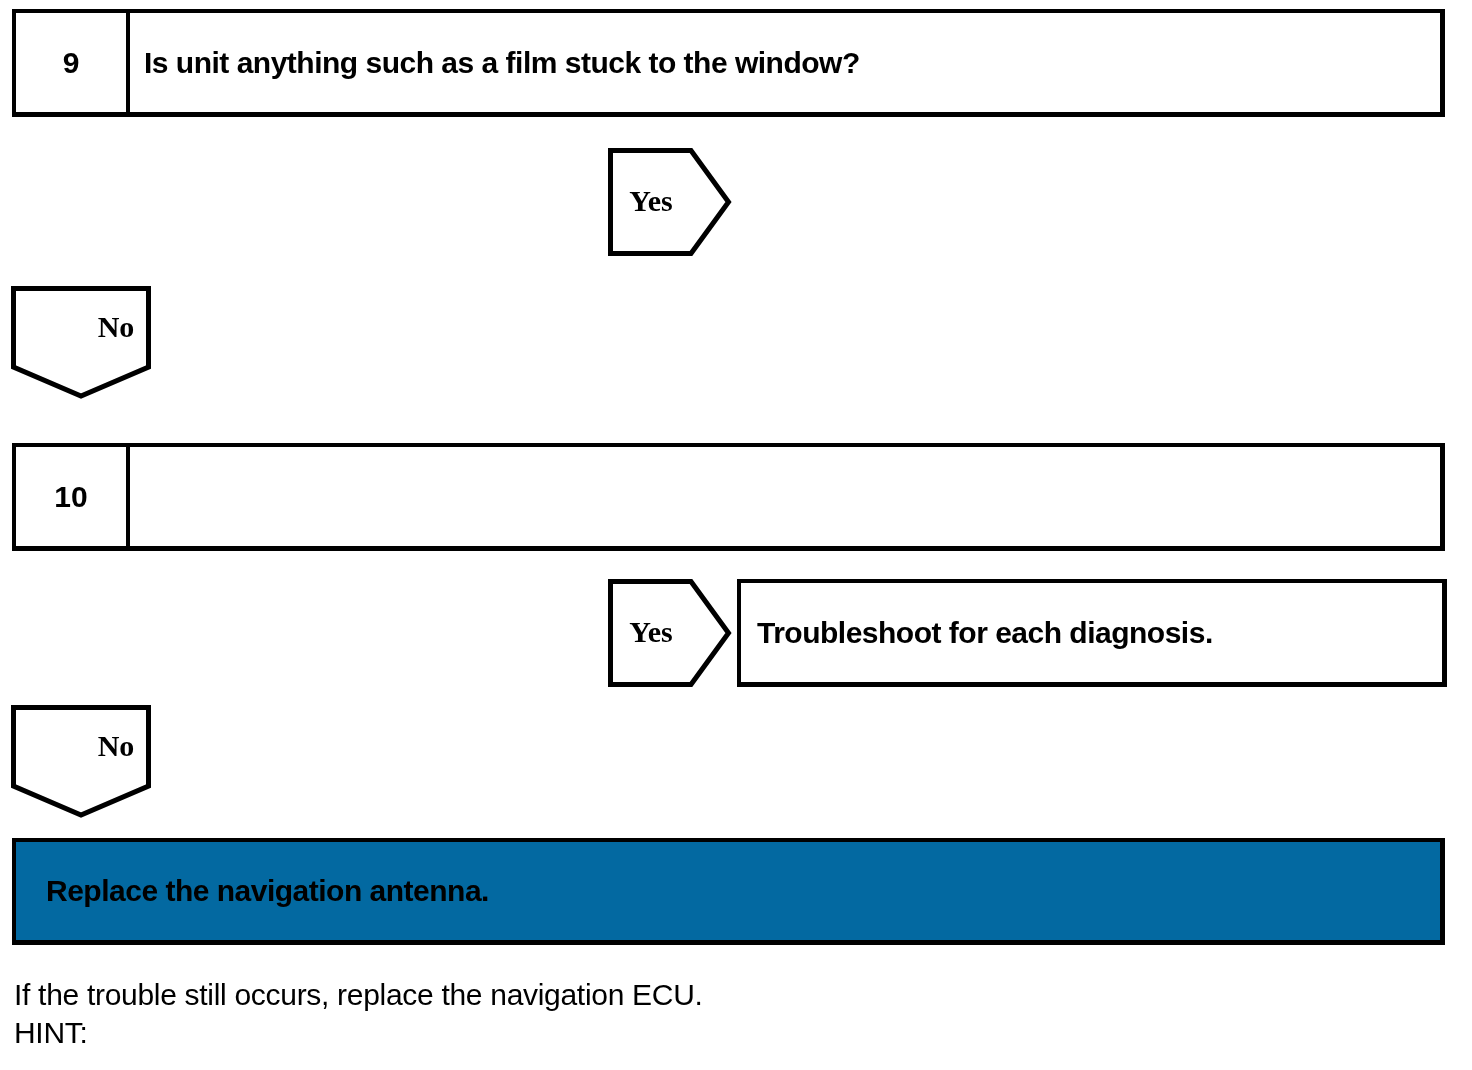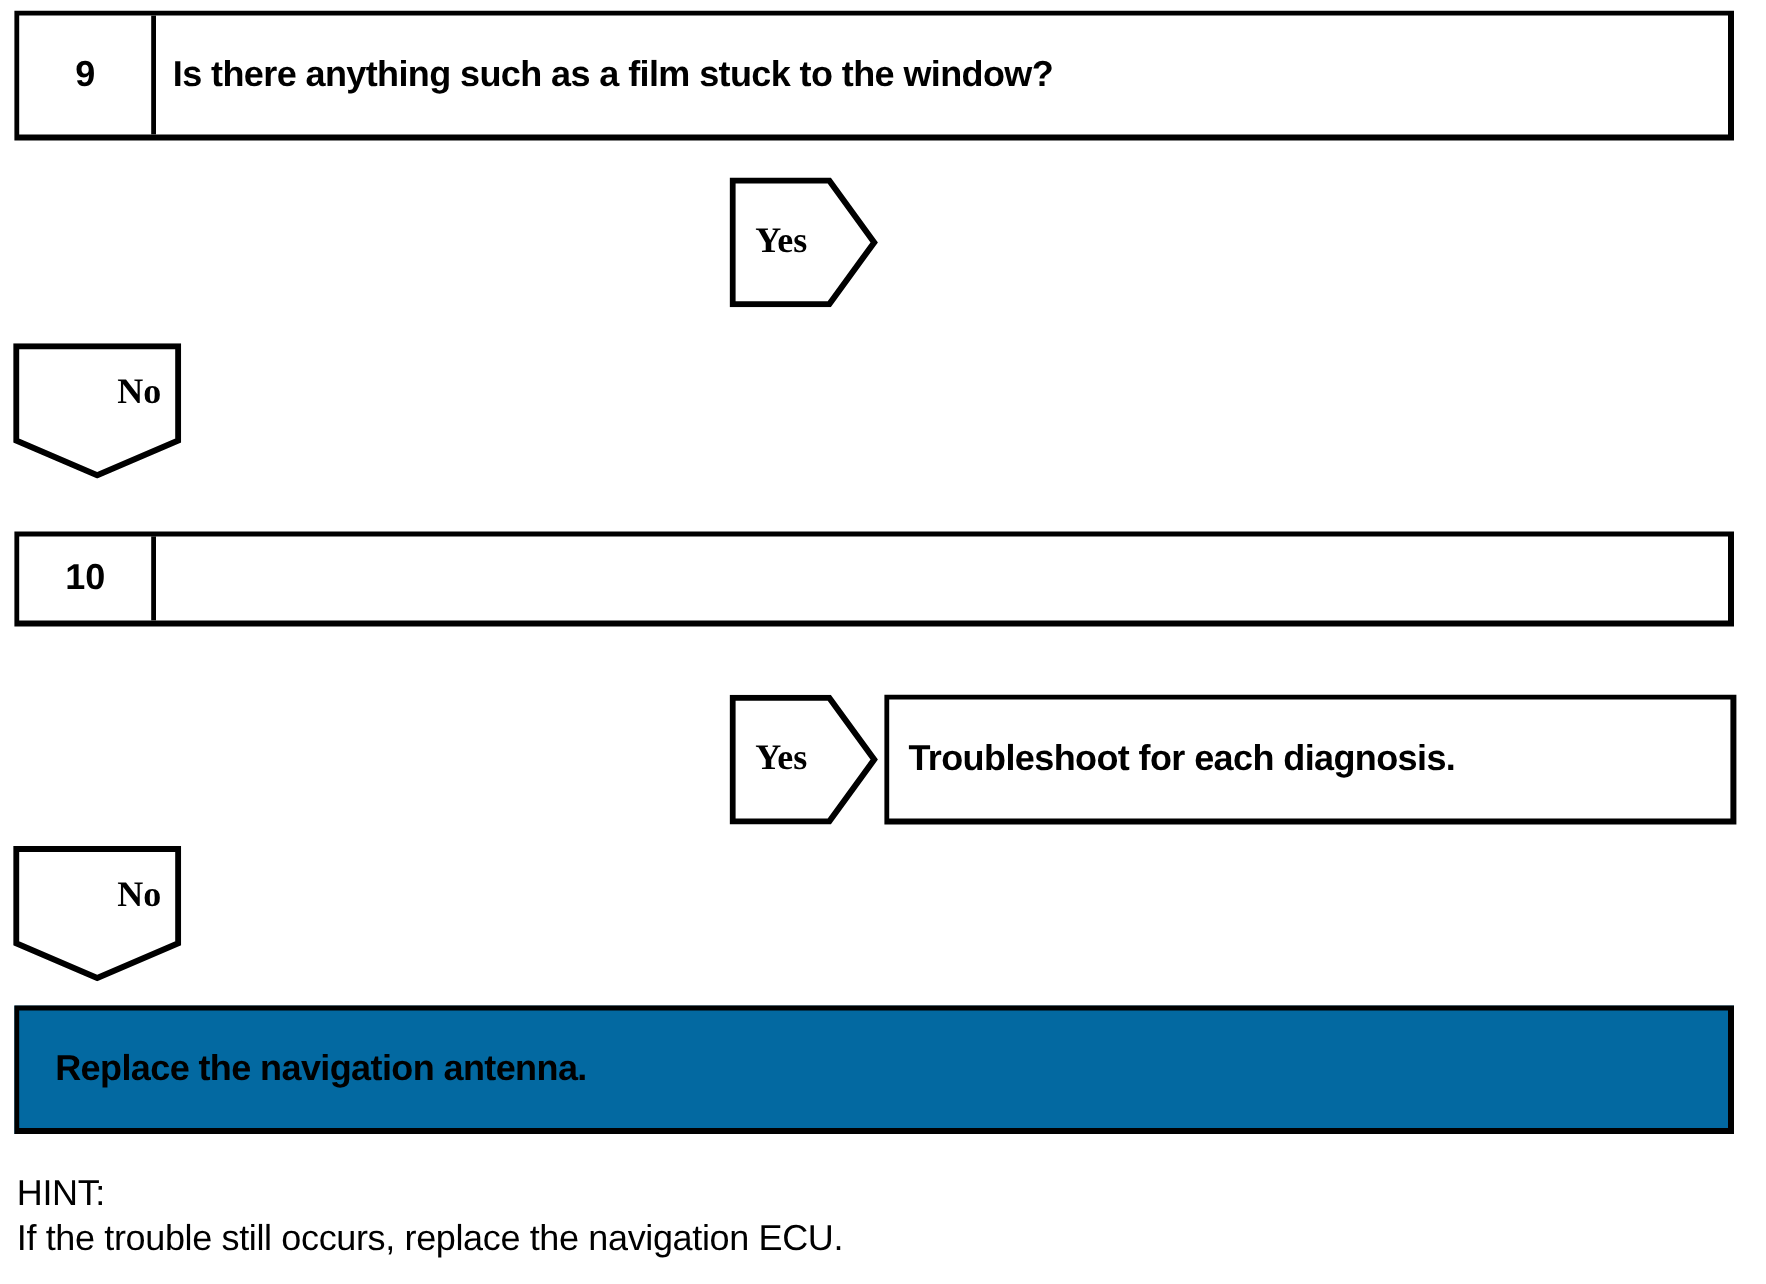--- a/index.html
+++ b/index.html
@@ -107,39 +107,39 @@
     letter-spacing: -0.3px;
   }
 </style>
 </head>
 <body>
 
 <div class="page">
 
   <div class="qbox" style="top:9px; height:108px;">
     <div class="qnum">9</div>
-    <div class="qtext">Is there anything such as a film stuck to the window?</div>
+    <div class="qtext">Is unit anything such as a film stuck to the window?</div>
   </div>
 
   <div class="tag" style="left:608px; top:148px; width:124px; height:108px;">
     <svg width="124" height="108" viewBox="0 0 124 108">
       <polygon points="2.5,2.5 83,2.5 120.5,54 83,105.5 2.5,105.5" fill="#ffffff" stroke="#000000" stroke-width="5" stroke-linejoin="miter"></polygon>
     </svg>
     <div class="tag-label yes-label">Yes</div>
   </div>
 
 
   <div class="tag" style="left:11px; top:286px; width:140px; height:113px;">
     <svg width="140" height="113" viewBox="0 0 140 113">
       <polygon points="2.5,2.5 137.5,2.5 137.5,81 70,110 2.5,81" fill="#ffffff" stroke="#000000" stroke-width="5" stroke-linejoin="miter"></polygon>
     </svg>
     <div class="tag-label no-label">No</div>
   </div>
 
-  <div class="qbox" style="top:443px; height:79px;gap:32px;">
+  <div class="qbox" style="top:443px; height:108px;gap:32px;">
     <div class="qnum">10</div>
   </div>
 
   <div class="tag" style="left:608px; top:579px; width:124px; height:108px;">
     <svg width="124" height="108" viewBox="0 0 124 108">
       <polygon points="2.5,2.5 83,2.5 120.5,54 83,105.5 2.5,105.5" fill="#ffffff" stroke="#000000" stroke-width="5" stroke-linejoin="miter"></polygon>
     </svg>
     <div class="tag-label yes-label">Yes</div>
   </div>
 
@@ -152,17 +152,17 @@
       <polygon points="2.5,2.5 137.5,2.5 137.5,81 70,110 2.5,81" fill="#ffffff" stroke="#000000" stroke-width="5" stroke-linejoin="miter"></polygon>
     </svg>
     <div class="tag-label no-label">No</div>
   </div>
 
   <div class="action-box">
     <div>Replace the navigation antenna.</div>
   </div>
 
   <div class="hint">
+    <div>If the trouble still occurs, replace the navigation ECU.</div>
     <div>HINT:</div>
-    <div>If the trouble still occurs, replace the navigation ECU.</div>
   </div>
 
 </div>
 
 </body></html>

